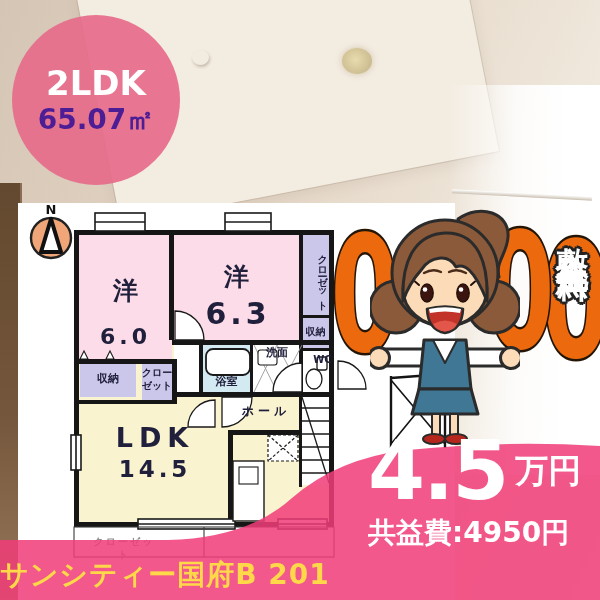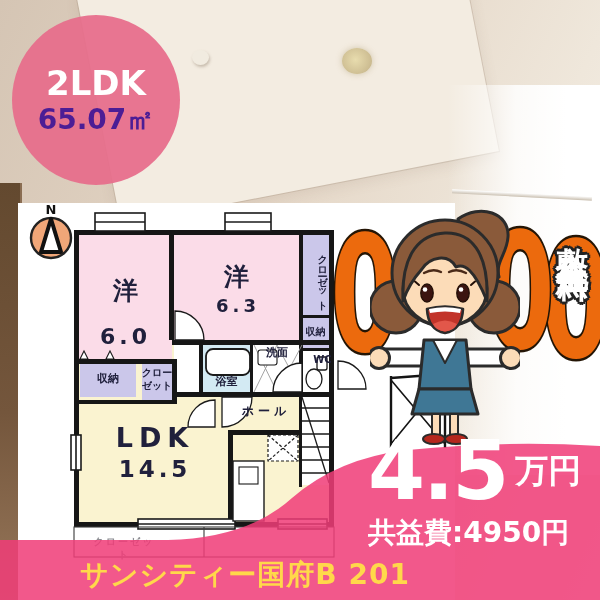--- a/index.html
+++ b/index.html
@@ -45,21 +45,21 @@
     font-size:33px;font-weight:bold;color:#ffffff;letter-spacing:4px;line-height:46px;
     text-shadow:-2px -2px 0 #232323,2px -2px 0 #232323,-2px 2px 0 #232323,2px 2px 0 #232323,
                 0 -3px 0 #232323,0 3px 0 #232323,-3px 0 0 #232323,3px 0 0 #232323;}
   
   #pink-svg{left:0;top:430px;}
   #price{left:368px;top:430px;width:232px;color:#fff;font-weight:bold;}
   #price .row{display:flex;align-items:center;}
   #price .rent{font-size:82px;line-height:1;letter-spacing:-2px;}
   #price .unit{font-size:33px;margin-left:8px;}
   #price .fee{font-size:28px;margin-top:2px;letter-spacing:0px;white-space:nowrap;}
-  #footer{left:0;top:550px;width:490px;height:50px;display:flex;align-items:center;justify-content:center;}
+  #footer{left:0;top:550px;width:490px;height:50px;display:flex;align-items:center;}
   #footer .name{font-size:28px;font-weight:bold;color:#ffd84a;letter-spacing:1px;}
 </style>
 </head>
 <body>
 
 <div id="stage">
 
   <div id="bg" class="abs"></div>
   <div id="ceiling-panel" class="abs"></div>
   <div id="ceiling-light" class="abs"></div>
@@ -159,21 +159,21 @@
 
       <g stroke="#3a3a3a" stroke-width="1.1" fill="none">
         <rect x="56" y="324" width="260" height="30"></rect>
         <path d="M186,324 V354"></path>
       </g>
     </svg>
 
     <div class="plabel" style="left:61px;top:72px;width:93px;font-size:25px">洋</div>
     <div class="plabel" style="left:61px;top:120px;width:93px;font-size:22px;letter-spacing:4px">6.0</div>
     <div class="plabel" style="left:156px;top:58px;width:125px;font-size:25px">洋</div>
-    <div class="plabel" style="left:156px;top:92px;width:128px;font-size:18px;letter-spacing:4px">6.3</div>
+    <div class="plabel" style="left:156px;top:92px;width:128px;font-size:30px;letter-spacing:4px">6.3</div>
     <div class="plabel" style="left:285px;top:37px;width:26px;height:74px;font-size:10px;writing-mode:vertical-rl;text-orientation:upright;line-height:13px">クローゼット</div>
     <div class="plabel" style="left:284px;top:123px;width:27px;font-size:10px">収納</div>
     <div class="plabel" style="left:286px;top:151px;width:37px;font-size:10px;word-break:break-all;line-height:1.2">WC</div>
     <div class="plabel" style="left:185px;top:172px;width:47px;font-size:11px">浴室</div>
     <div class="plabel" style="left:237px;top:143px;width:44px;font-size:11px">洗面</div>
     <div class="plabel" style="left:62px;top:169px;width:56px;font-size:11px">収納</div>
     <div class="plabel" style="left:123px;top:164px;width:32px;font-size:10px;word-break:break-all">クローゼット</div>
     <div class="plabel" style="left:214px;top:201px;width:68px;font-size:12px;letter-spacing:4px">ホール</div>
     <div class="plabel" style="left:77px;top:218px;width:120px;font-size:27px;letter-spacing:6px">LDK</div>
     <div class="plabel" style="left:77px;top:252px;width:120px;font-size:23px;letter-spacing:4px">14.5</div>

